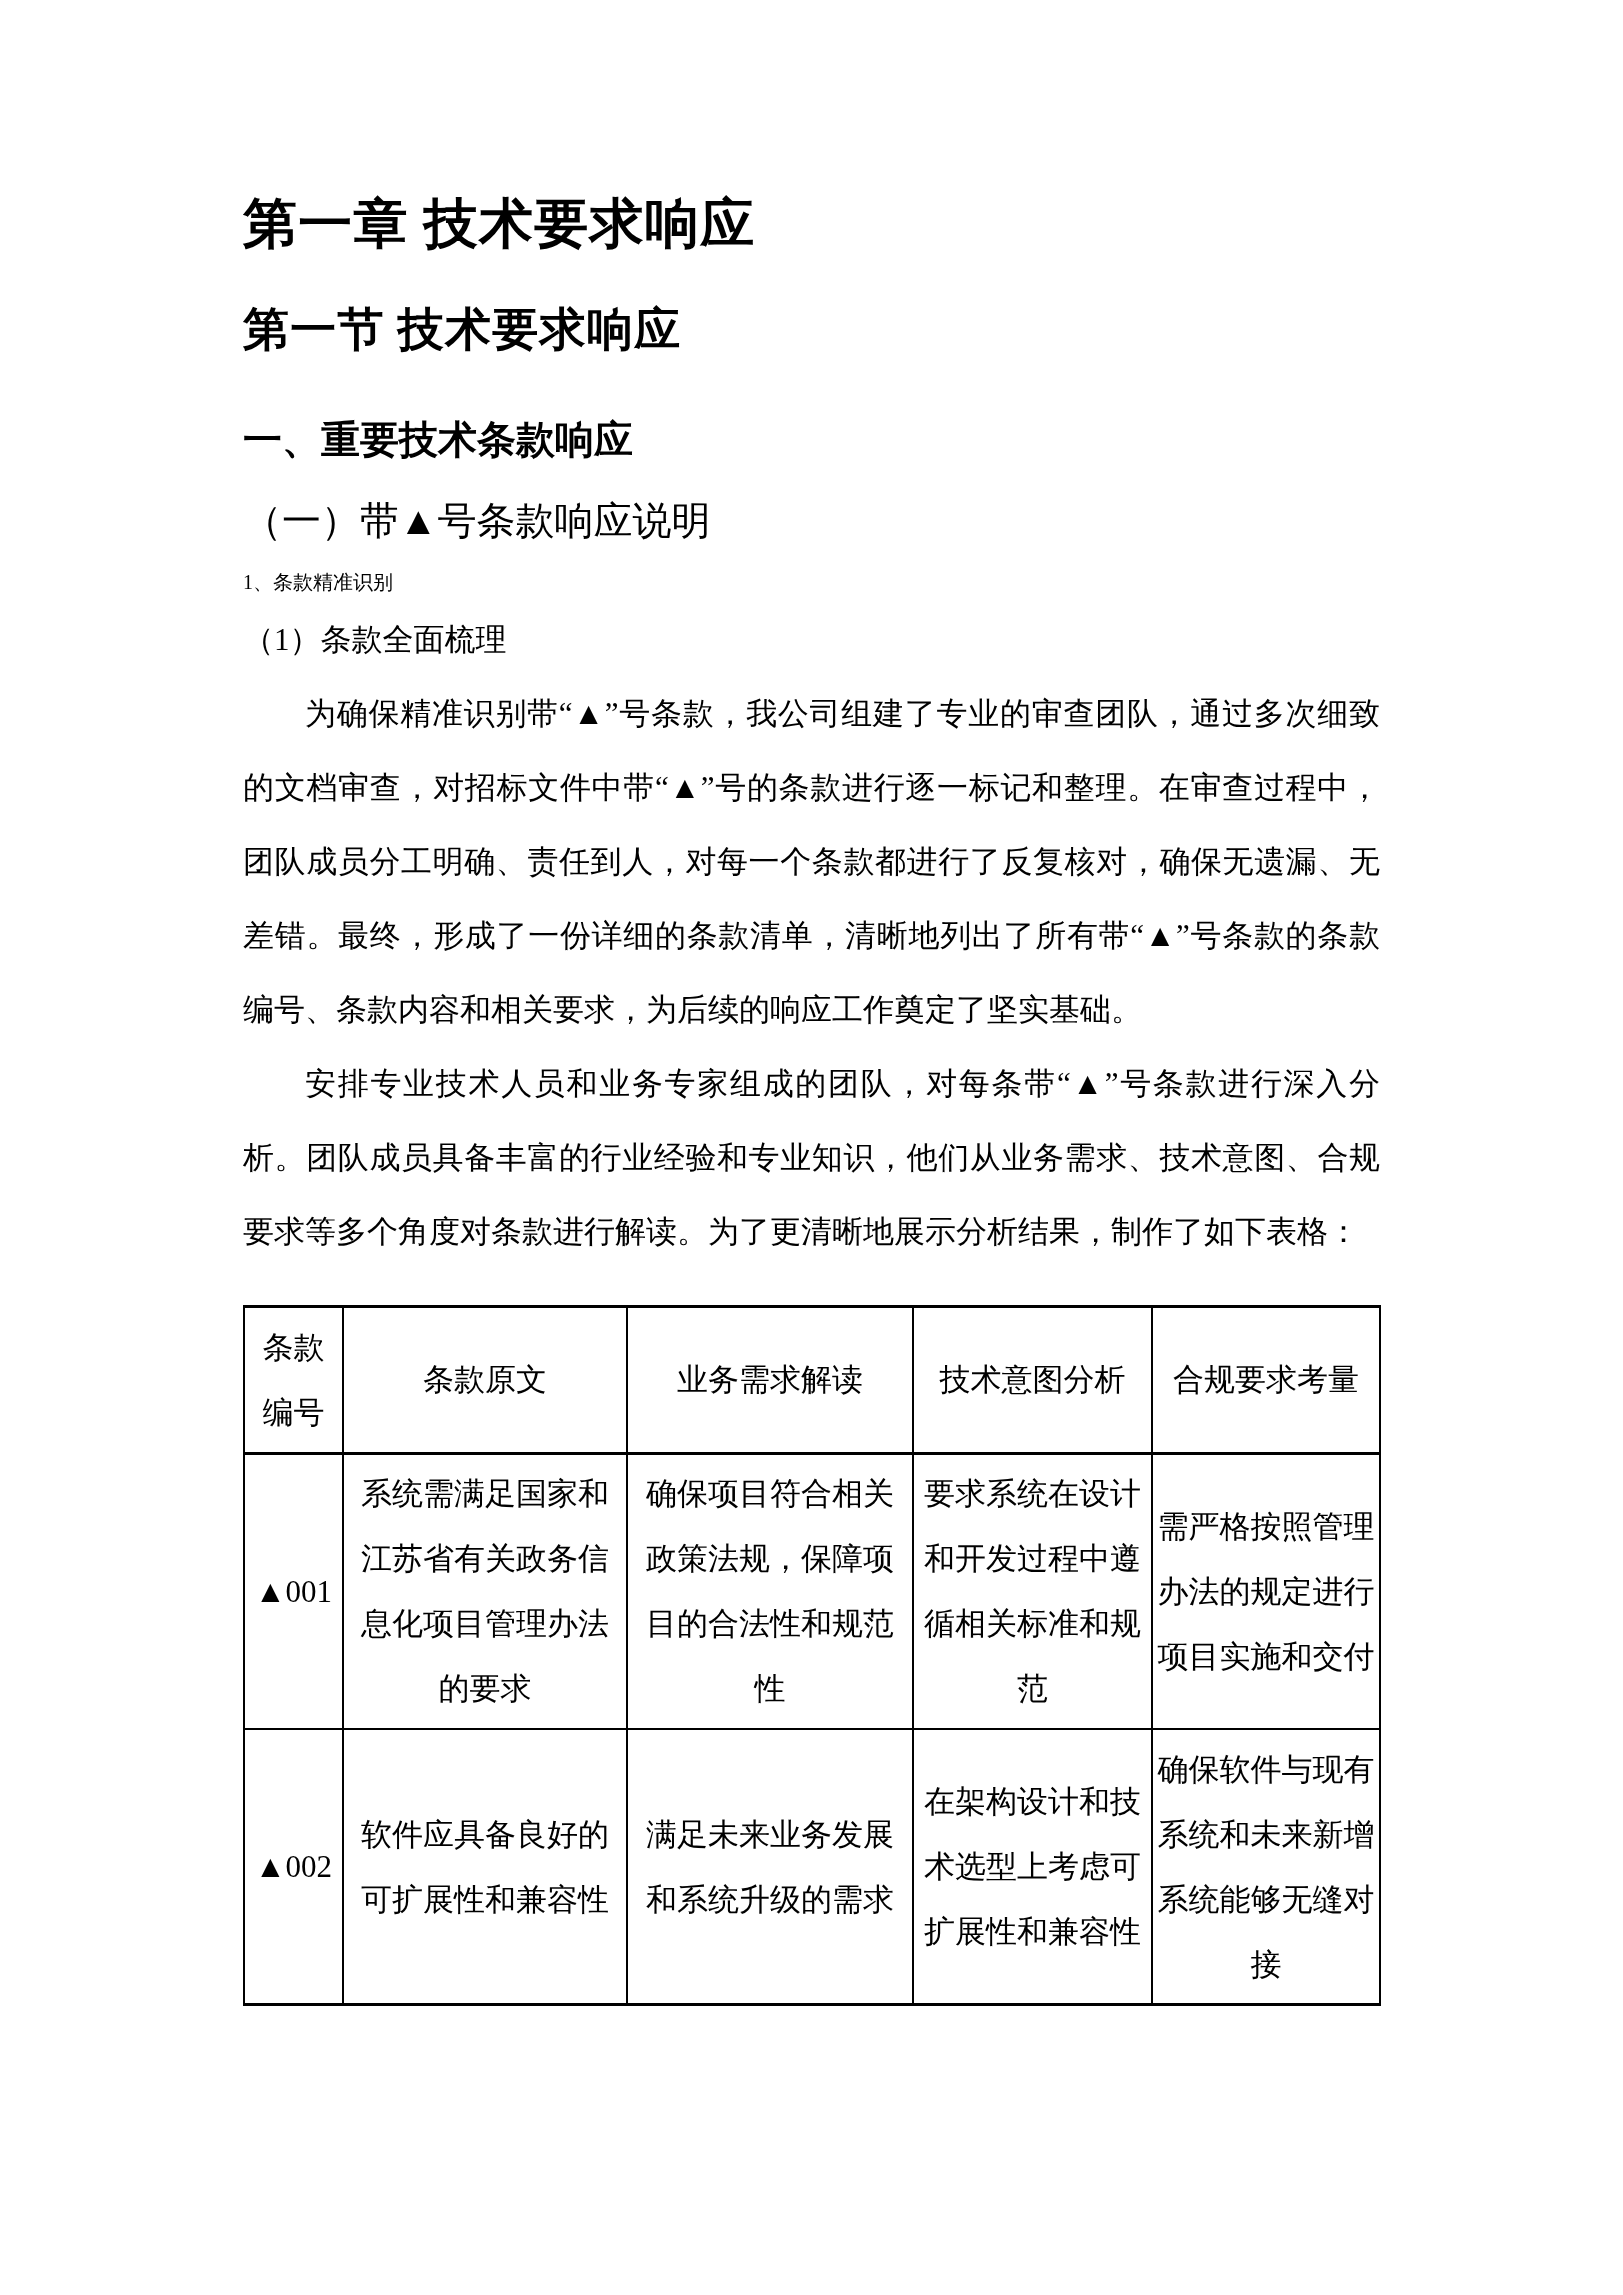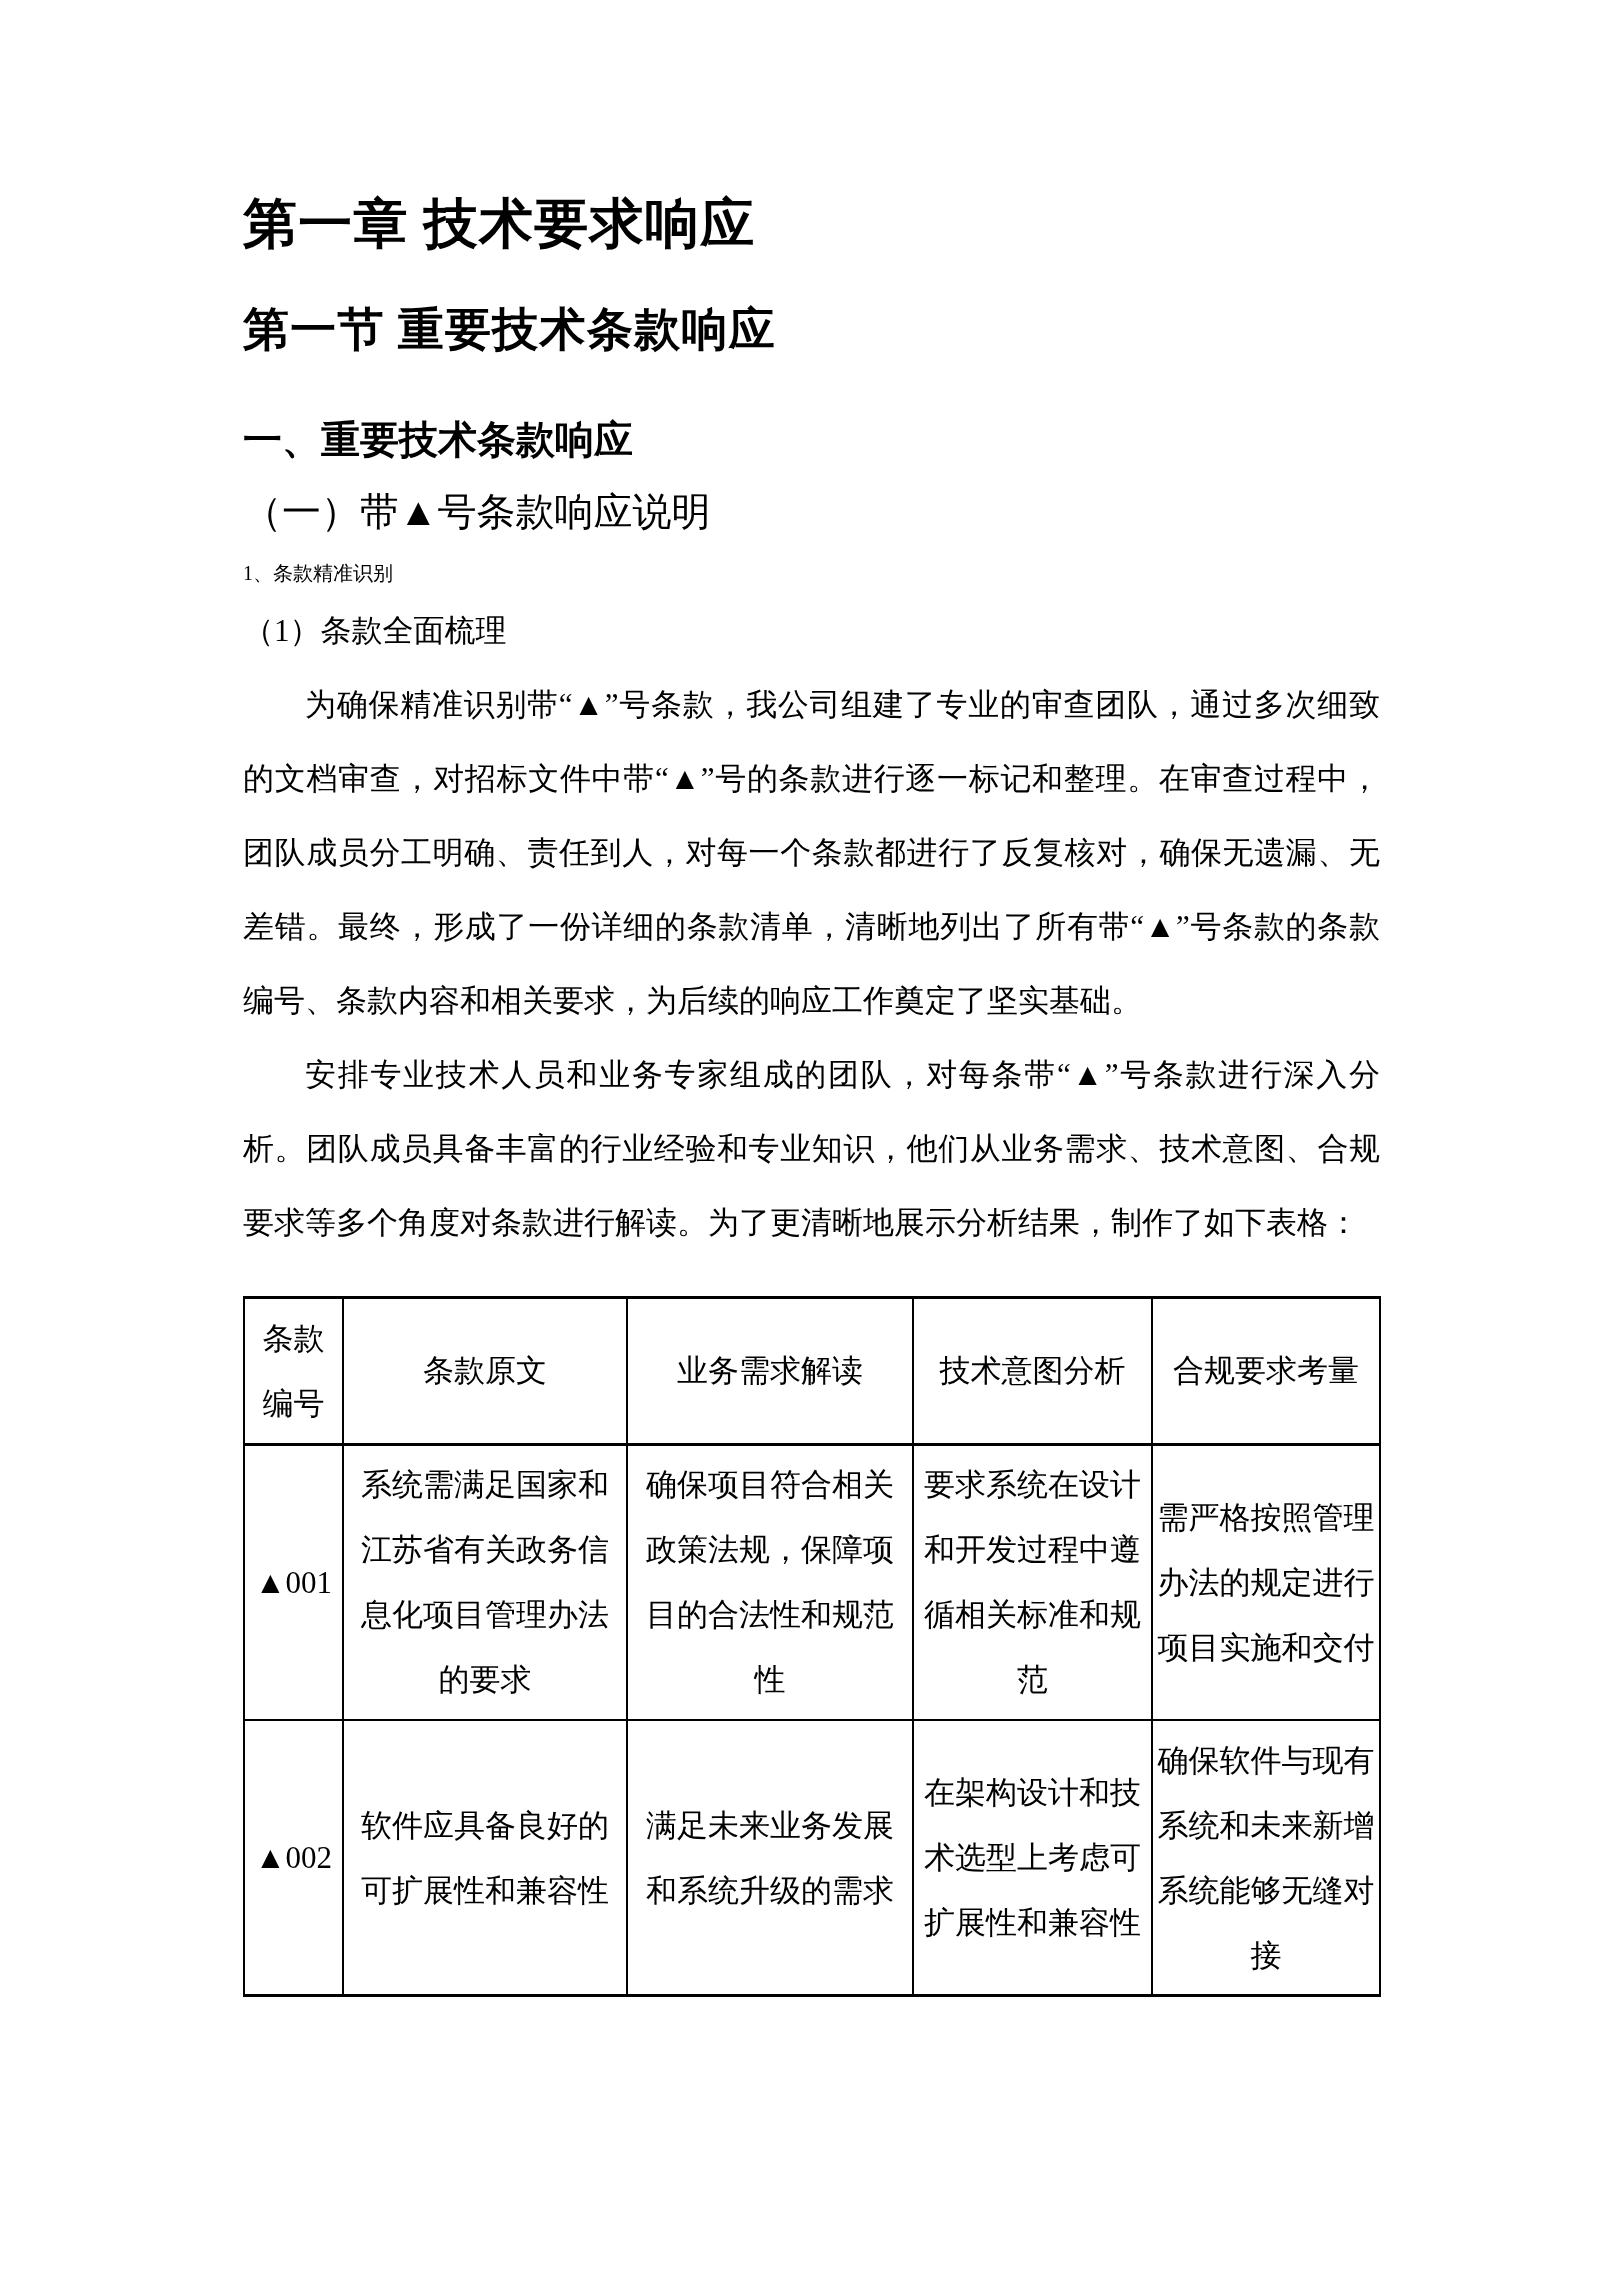--- a/index.html
+++ b/index.html
@@ -31,21 +31,21 @@
     font-size: 46px;
     font-weight: bold;
     line-height: 1.08;
     margin: 0 0 64px 0;
     letter-spacing: 1.3px;
   }
   .h-sub {
     font-size: 39px;
     font-weight: bold;
     line-height: 1.1;
-    margin: 0 0 28px 0;
+    margin: 0 0 37px 0;
   }
   .h-item {
     font-size: 39px;
     font-weight: normal;
     line-height: 1.15;
     margin: 0 0 26px 0;
   }
   .h-point {
     font-size: 20px;
     font-weight: normal;
@@ -103,21 +103,21 @@
     height: 268px;
   }
 </style>
 </head>
 <body>
 
 <div class="page">
 
   <h1 class="h-chapter">第一章 技术要求响应</h1>
 
-  <h2 class="h-section">第一节 重要技术条款响应</h2>
+  <h2 class="h-section">第一节 技术要求响应</h2>
 
   <h3 class="h-sub">一、重要技术条款响应</h3>
 
   <h4 class="h-item">（一）带▲号条款响应说明</h4>
 
   <div class="h-point">1、条款精准识别</div>
 
   <div class="h-point2">（1）条款全面梳理</div>
 
   <p class="para">为确保精准识别带“▲”号条款，我公司组建了专业的审查团队，通过多次细致的文档审查，对招标文件中带“▲”号的条款进行逐一标记和整理。在审查过程中，团队成员分工明确、责任到人，对每一个条款都进行了反复核对，确保无遗漏、无差错。最终，形成了一份详细的条款清单，清晰地列出了所有带“▲”号条款的条款编号、条款内容和相关要求，为后续的响应工作奠定了坚实基础。</p>

